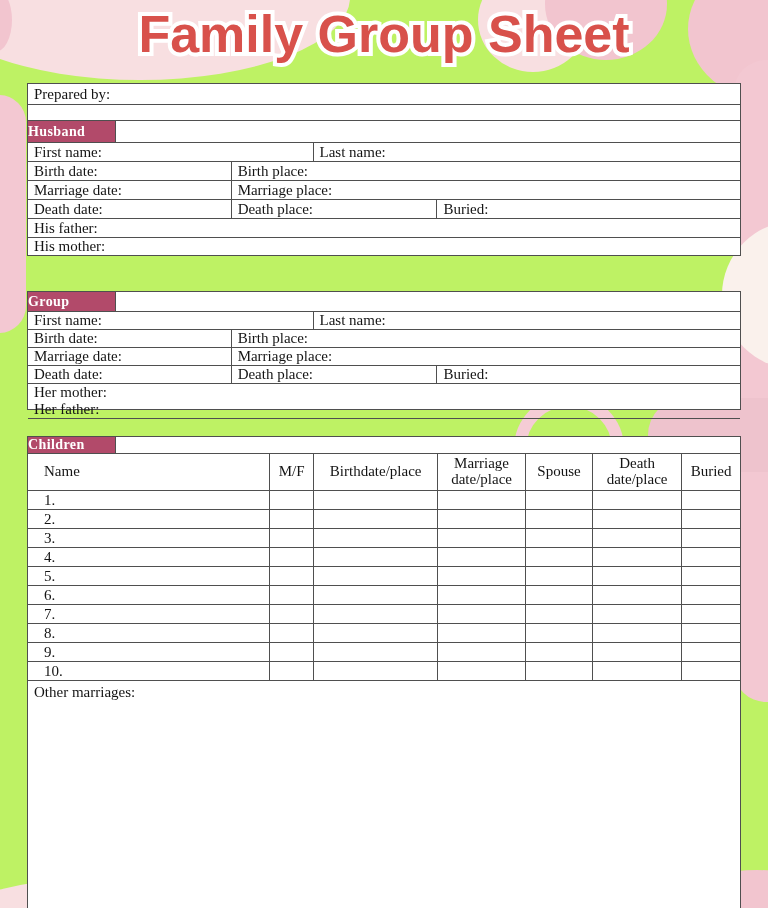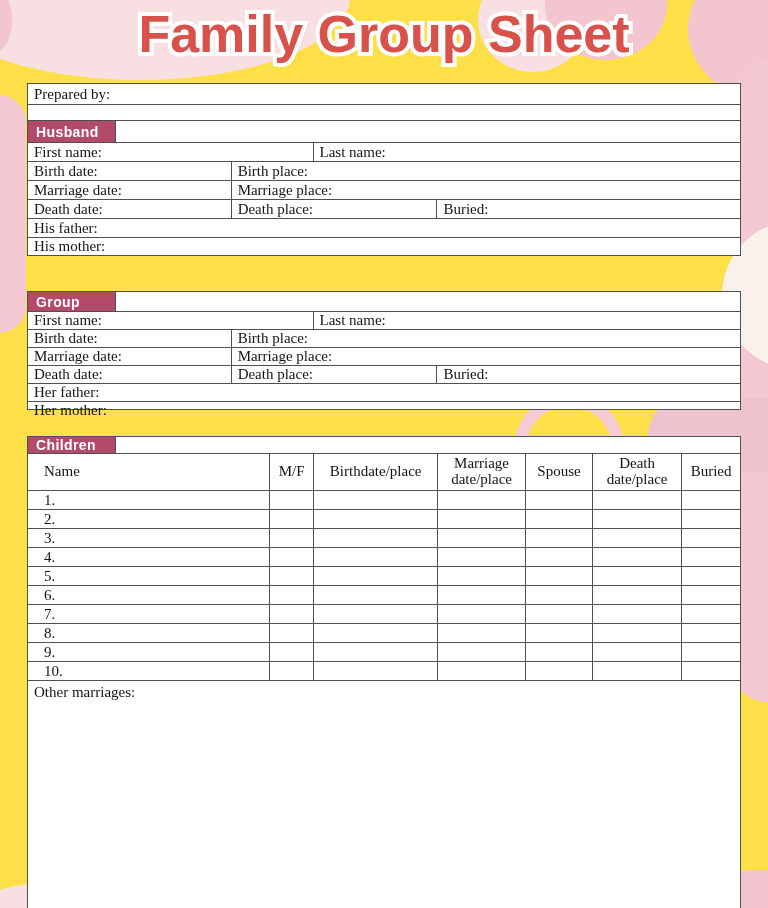--- a/index.html
+++ b/index.html
@@ -1,18 +1,18 @@
 <!DOCTYPE html>
 <html><head>
 <meta charset="utf-8">
 <style>
   html,body { margin:0; padding:0; }
   .page {
     position:relative; width:768px; height:908px;
-    background:#fde047; overflow:hidden;
+    background:#bef264; overflow:hidden;
     font-family:"Liberation Serif", serif;
   }
   
   .decor { position:absolute; }
   .d-topleft   { left:-70px;  top:-85px;  width:420px; height:165px; background:#f8dfe1; border-radius:50%; }
   .d-topsliver { left:-22px;  top:-12px;  width:34px;  height:64px;  background:#f2c5cf; border-radius:50%; }
   .d-topmid    { left:478px;  top:-32px;  width:110px; height:104px; background:#f8dfe1; border-radius:50%; }
   .d-toppetal  { left:545px;  top:-52px;  width:122px; height:112px; background:#f2c5cf; border-radius:50%; }
   .d-topright  { left:688px;  top:-44px;  width:170px; height:146px; background:#f2c5cf; border-radius:50%; }
   .d-leftstrip { left:-28px;  top:95px;   width:54px;  height:238px; background:#f3c8d2; border-radius:27px; }
@@ -57,22 +57,22 @@
   .fill { flex:1 1 auto; }
 
   
   .w40 { flex:0 0 40.1%; }
   .w29 { flex:0 0 28.6%; }
   .wd1 { flex:0 0 28.6%; } .wd2 { flex:0 0 28.9%; }
 
   
   .badge {
     width:88px; flex:0 0 88px; background:#b24a6a; color:#ffffff;
-    font-family:Liberation Sans, sans-serif; font-weight:bold; font-size:14px;
-    display:flex; align-items:center; padding-left:8px; box-sizing:border-box;
+    font-family:Liberation Serif, serif; font-weight:bold; font-size:14px;
+    display:flex; align-items:center; box-sizing:border-box;
     border-right:1px solid #4f4f4f; letter-spacing:0.4px;
   }
 
   
   .c-name   { flex:0 0 34.0%;padding-left:16px;  }
   .c-mf     { flex:0 0 6.2%;   }
   .c-birth  { flex:0 0 17.4%;  }
   .c-marr   { flex:0 0 12.35%; }
   .c-spouse { flex:0 0 9.4%;   }
   .c-death  { flex:0 0 12.55%; }
@@ -196,28 +196,28 @@
       <div class="cell wd1">
         <span>Death date:</span>
       </div>
       <div class="cell wd2">
         <span>Death place:</span>
       </div>
       <div class="cell cl fill">
         <span>Buried:</span>
       </div>
     </div>
+    <div class="row grow last">
+      <div class="cell cl fill">
+        <span>Her mother:</span>
+      </div>
+    </div>
     <div class="row grow">
       <div class="cell cl fill">
         <span>Her father:</span>
-      </div>
-    </div>
-    <div class="row grow last">
-      <div class="cell cl fill">
-        <span>Her mother:</span>
       </div>
     </div>
   </div>
 
   <div class="sheet-box" id="box3">
     <div class="row h17">
       <div class="badge">Children</div>
       <div class="cell cl fill"></div>
     </div>
     <div class="row h37">

